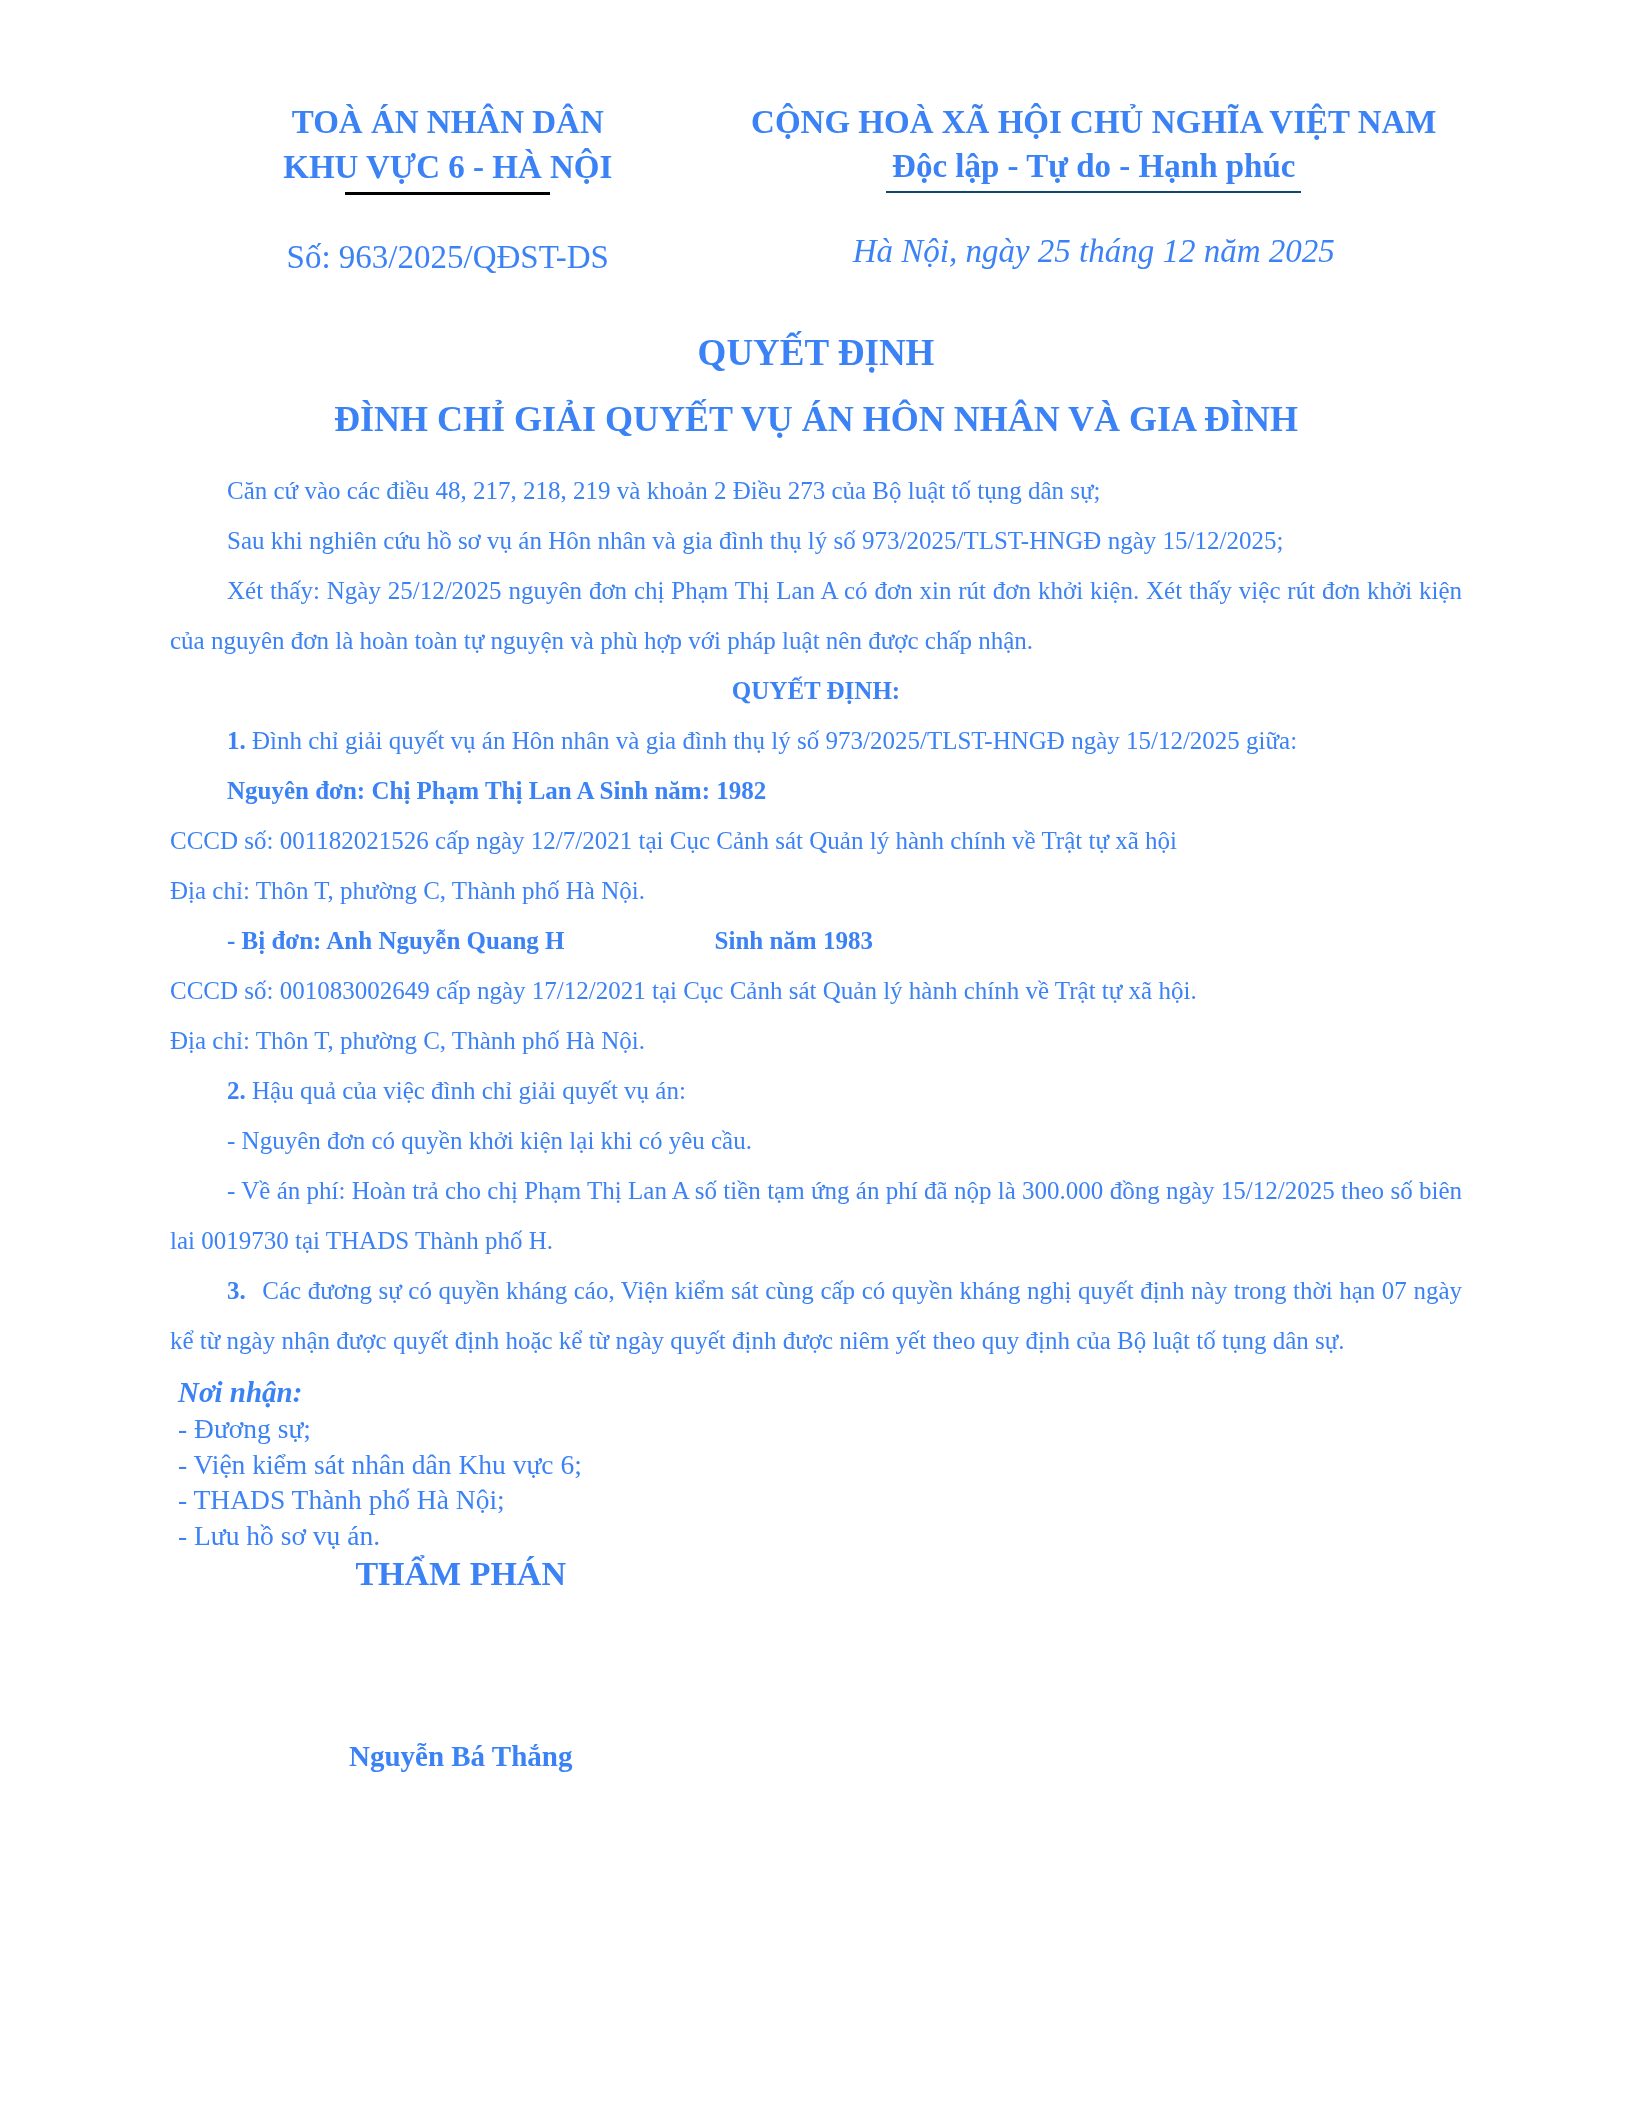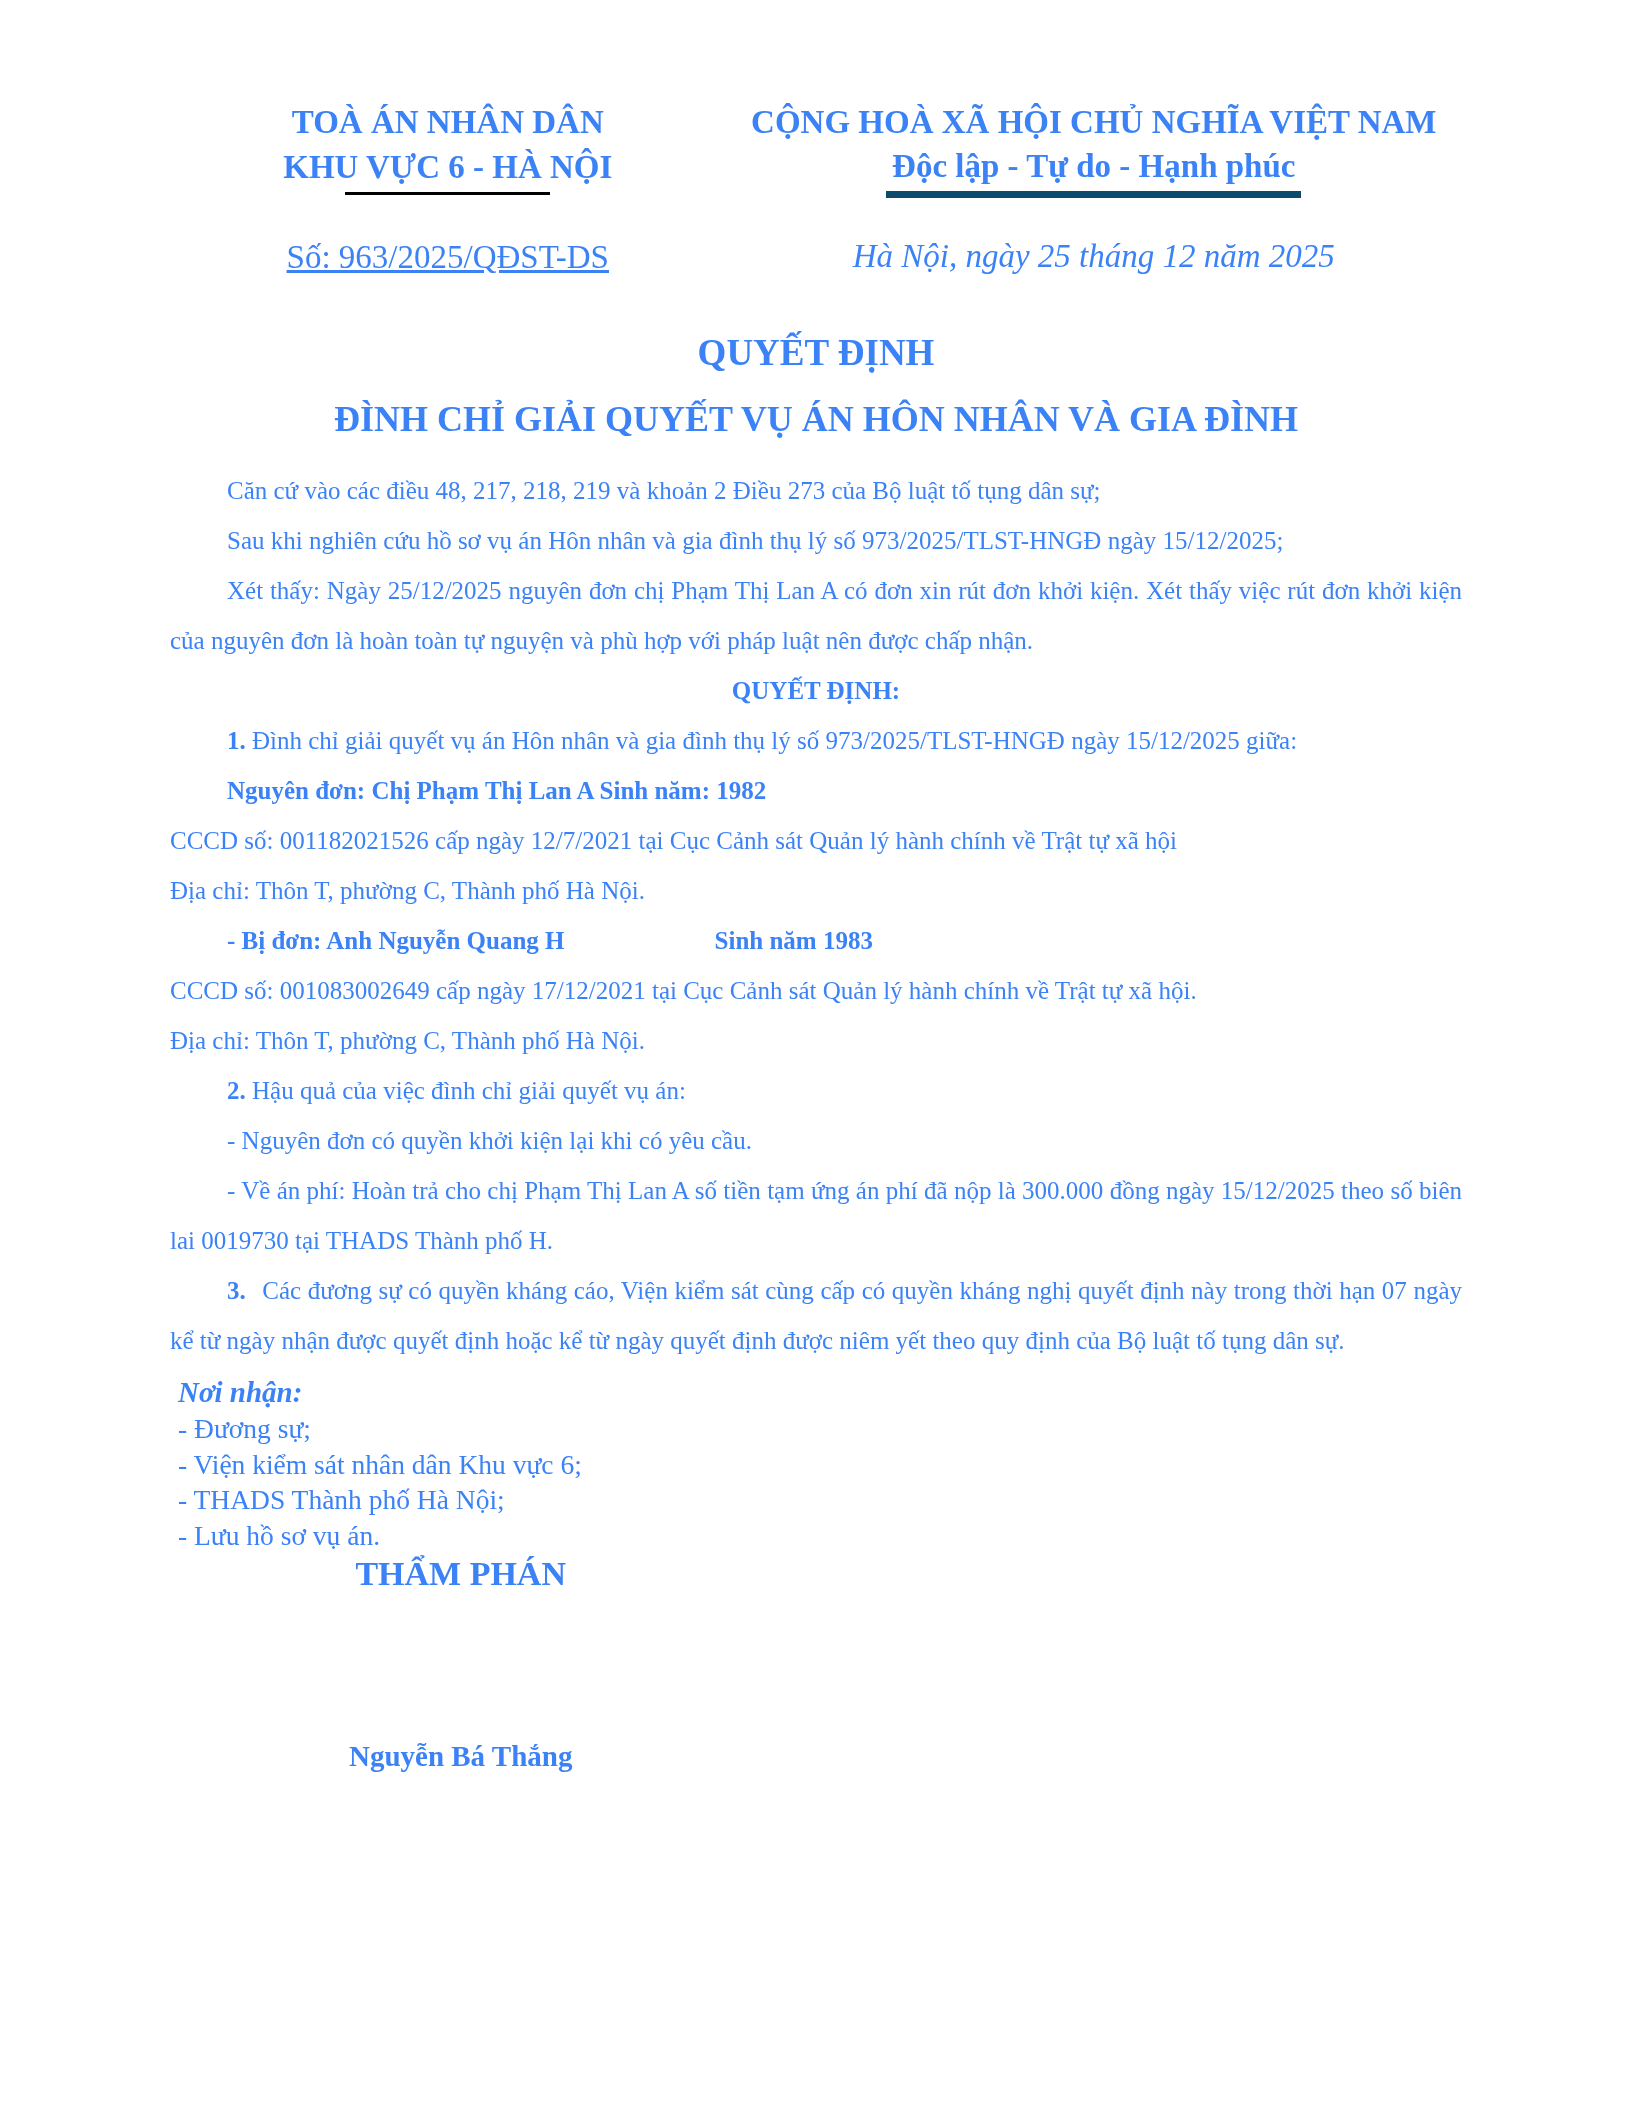--- a/index.html
+++ b/index.html
@@ -14,24 +14,24 @@
     padding:100px 170px 0 170px;
     overflow:hidden;
   }
 
   
   .doc-header { display:flex; align-items:flex-start; }
   .header-left  { width:43%; text-align:center; }
   .header-right { width:57%; text-align:center; }
   .org-line { font-weight:bold; font-size:33px; line-height:45px; white-space:nowrap; }
   .short-rule { width:205px; border-bottom:3px solid #000; margin:2px auto 0 auto; height:0; }
-  .doc-number { font-size:33px; line-height:45px; margin-top:40px;text-decoration:underline; }
+  .doc-number { font-size:33px; line-height:45px; margin-top:40px; }
   .nat-line { font-weight:bold; font-size:33px; line-height:45px; white-space:nowrap; }
   .motto { display:inline-block; font-weight:bold; font-size:33px; line-height:42px;
-           border-bottom:7px solid #0c4a6e; padding:0 6px 4px 6px; }
+           border-bottom:2px solid #0c4a6e; padding:0 6px 4px 6px; }
   .date-line { font-style:italic; font-size:33px; line-height:45px; margin-top:36px; }
 
   
   .title-block { text-align:center; margin-top:50px; }
   .title-main { font-weight:bold; font-size:37px; line-height:46px; }
   .title-sub  { font-weight:bold; font-size:36px; line-height:46px; margin-top:20px; }
 
   
   .body { margin-top:24px; }
   .body p { margin:0; font-size:25px; line-height:50px; text-align:justify; }

